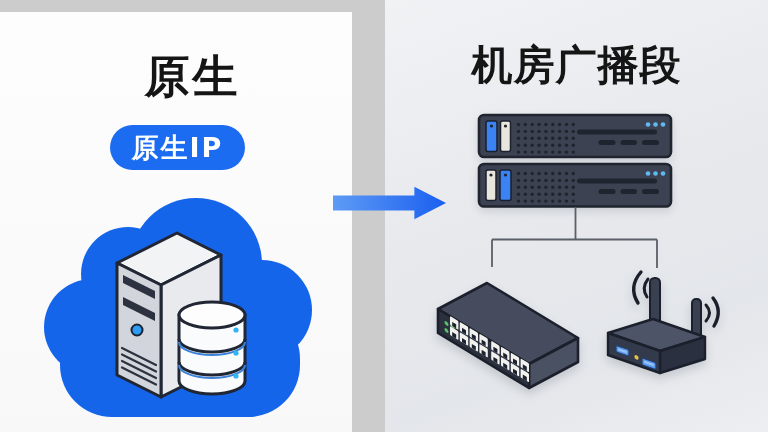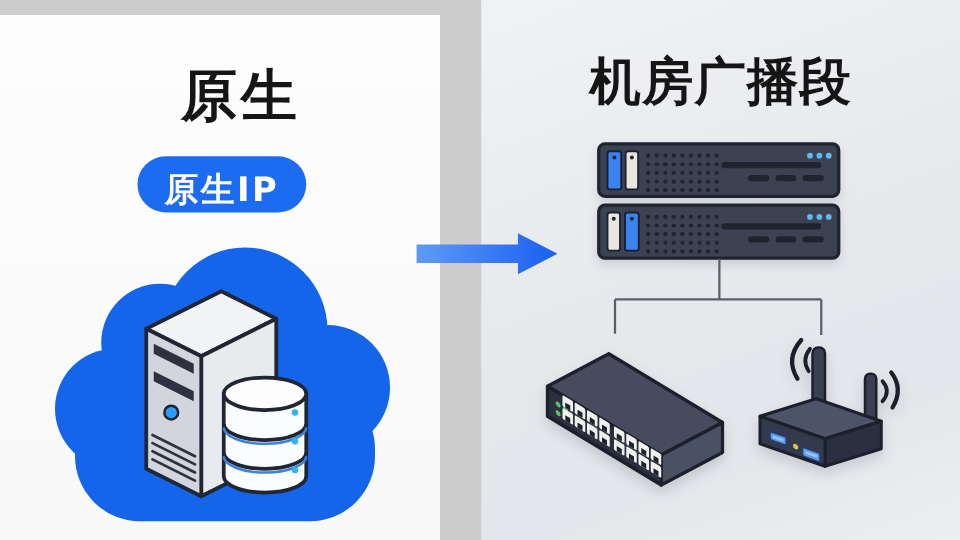--- a/index.html
+++ b/index.html
@@ -20,21 +20,21 @@
     position:absolute;left:0;top:35px;width:385px;text-align:center;
     font-size:45px;font-weight:800;color:var(--title-text);letter-spacing:3px;
   }
   .right-title{
     position:absolute;left:0;top:38px;width:383px;text-align:center;
     font-size:41px;font-weight:800;color:var(--title-text);letter-spacing:1px;
   }
   .badge{
     position:absolute;left:110px;top:113px;width:135px;height:45px;
     border-radius:23px;background:var(--badge-bg);
-    display:flex;align-items:flex-end;justify-content:center;
+    display:flex;align-items:center;justify-content:center;
   }
   .badge span{color:var(--badge-text);font-size:27px;font-weight:700;letter-spacing:2px;}
   .cloud-svg{position:absolute;left:35px;top:182px;}
   .racks-svg{position:absolute;left:470px;top:108px;filter:drop-shadow(0 4px 4px rgba(50,60,80,.15));}
   .conn-svg{position:absolute;left:485px;top:200px;}
   .switch-svg{position:absolute;left:425px;top:275px;filter:drop-shadow(0 5px 5px rgba(50,60,80,.18));}
   .router-svg{position:absolute;left:600px;top:265px;filter:drop-shadow(0 5px 5px rgba(50,60,80,.18));}
   .arrow-wrap{position:absolute;left:322px;top:182px;width:118px;}
   .arrow-label{
     text-align:center;font-size:27px;font-weight:800;color:var(--title-text);

